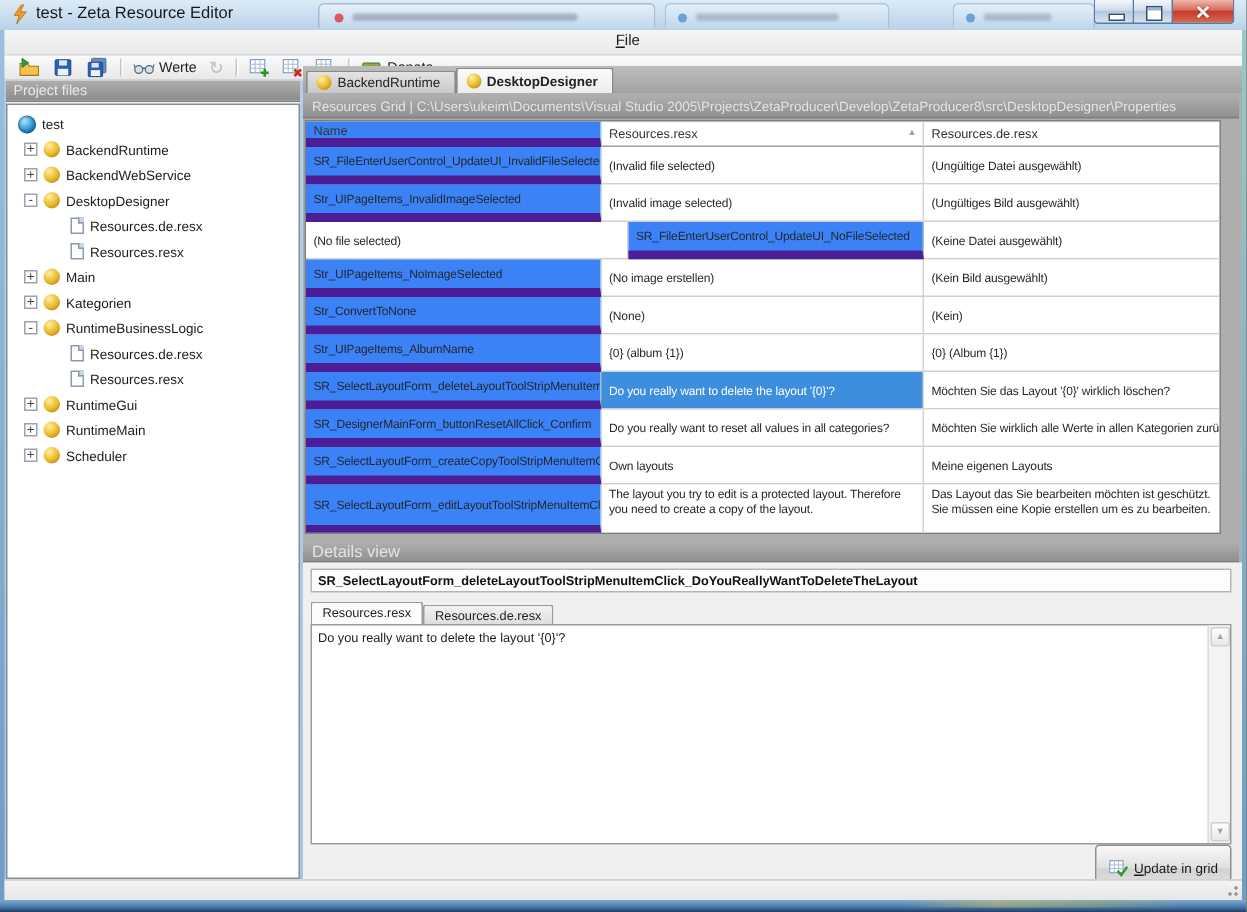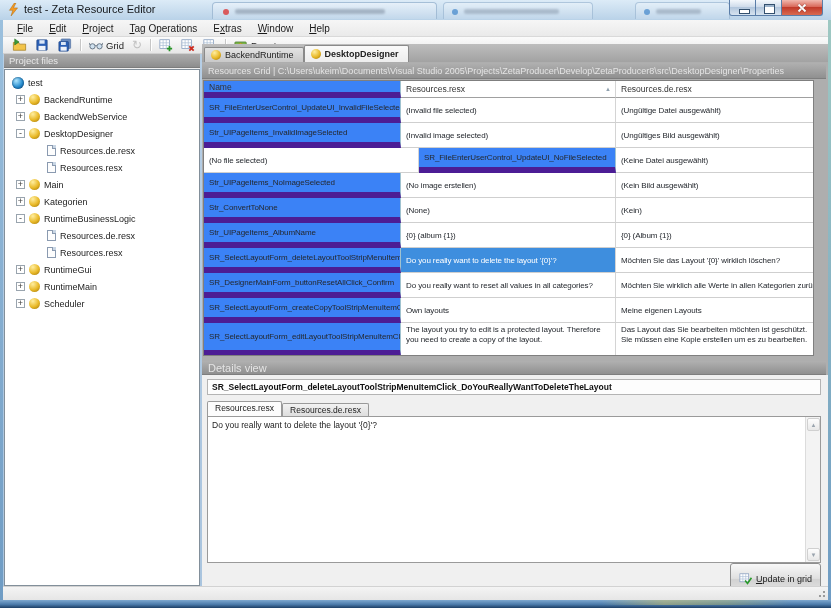--- a/index.html
+++ b/index.html
@@ -38,21 +38,21 @@
          background:#fff; border:1px solid #33506e; }
   .wc-btn.max::after { content:""; position:absolute; left:8px; top:4px; width:9px; height:8px;
          background:#fff; border:1px solid #33506e; box-shadow:inset 0 2px #9db4cc; }
   .wc-btn.close::before,.wc-btn.close::after { content:""; position:absolute; left:19px; top:3px;
          width:2px; height:10px; background:#fff; box-shadow:0 0 1px #5a1008; }
   .wc-btn.close::before { transform:rotate(45deg); } .wc-btn.close::after { transform:rotate(-45deg); }
 
   
   .menubar { position:absolute; left:3px; top:20px; width:825px; height:17px;
          background:linear-gradient(180deg,#f6f6f6,#eaeaea); border-bottom:1px solid #d9d9d9;
-         display:flex; align-items:center; padding-left:6px; }
+         display:flex; align-items:center; padding-left:6px;flex-direction:column; }
   .menu-item { font-size:10px; color:#1a1a1a; padding:2px 8px; white-space:nowrap; }
   .menu-item u { text-decoration:underline; }
 
   
   .toolbar { position:absolute; left:3px; top:37px; width:825px; height:17px;
          background:linear-gradient(180deg,#fbfbfb,#e7e7e7); border-bottom:1px solid #d0d0d0;
          display:flex; align-items:center; padding-left:6px; gap:2px; }
   .tb-btn { display:flex; align-items:center; gap:3px; padding:1px 3px; font-size:9.5px; color:#222; }
   .tb-btn svg { display:block; }
   .tb-sep { width:1px; height:12px; background:#c6c6c6; margin:0 3px; box-shadow:1px 0 #fff; }
@@ -211,21 +211,21 @@
         <rect x="4" y="10" width="7" height="4.5" fill="#eef2f9"></rect>
       </svg>
     </span>
     <span class="tb-sep"></span>
     <span class="tb-btn">
       <svg width="14" height="12" viewBox="0 0 16 13">
         <circle cx="4" cy="8" r="3" fill="#cfe0ee" stroke="#5a6a7a" stroke-width="1"></circle>
         <circle cx="12" cy="8" r="3" fill="#cfe0ee" stroke="#5a6a7a" stroke-width="1"></circle>
         <path d="M7 7.5c.6-.8 1.4-.8 2 0M1.2 6.5L0 4M14.8 6.5L16 4" fill="none" stroke="#5a6a7a" stroke-width="1"></path>
       </svg>
-      <span>Grid</span>
+      <span>Werte</span>
     </span>
     <span class="tb-btn tb-disabled">
       <span class="glyph-refresh">↻</span>
     </span>
     <span class="tb-sep"></span>
     <span class="tb-btn">
       <svg width="14" height="14" viewBox="0 0 16 16">
         <rect x="1" y="2" width="11" height="10" fill="#fff" stroke="#7a93b8" stroke-width="0.8"></rect>
         <path d="M1 5.5h11M1 8.5h11M4.7 2v10M8.3 2v10" stroke="#a8bcd4" stroke-width="0.8"></path>
         <path d="M12 9v6M9 12h6" stroke="#289428" stroke-width="2"></path>

